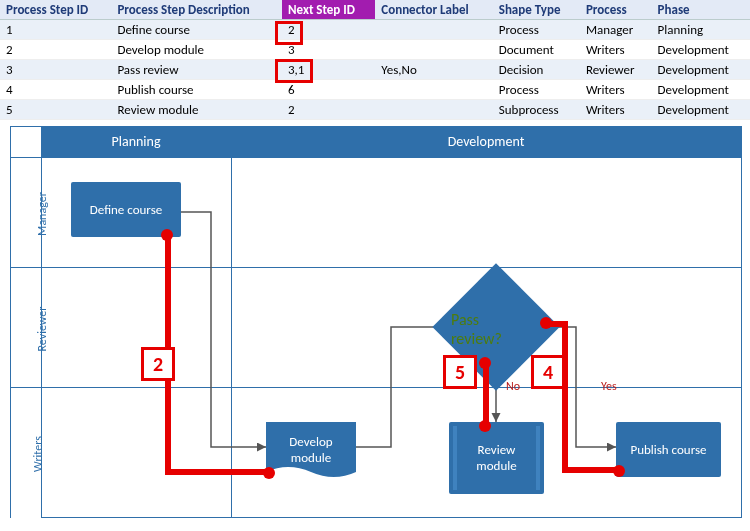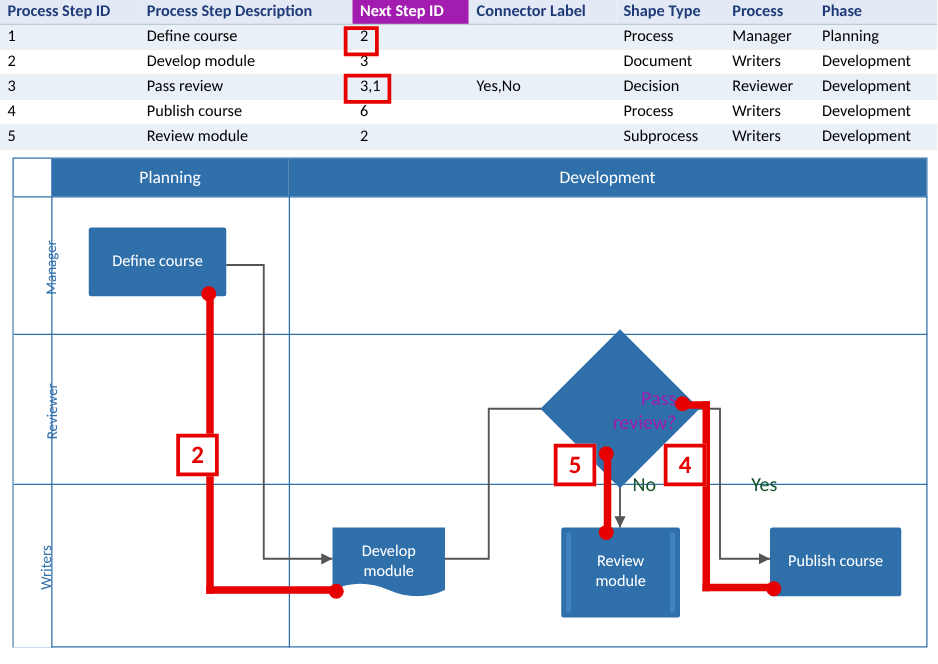--- a/index.html
+++ b/index.html
@@ -16,22 +16,22 @@
   .row-head span { display:block; transform:rotate(-90deg); transform-origin:center; white-space:nowrap; position:absolute; left:50%; top:50%; margin-left:-6px; }
   .lanebox { position:absolute; border-top:1px solid #2f6faa; border-left:1px solid #2f6faa; }
   .shape { position:absolute; background:#2f6faa; color:#fff; font-size:13px; text-align:center; display:flex; align-items:center; justify-content:center; line-height:1.2; }
   .process { border-radius:2px; }
   .subprocess { border-radius:2px; }
   .sub-side { position:absolute; top:4px; bottom:4px; width:4px; background:#3f82bf; }
   .document { position:relative; }
   .doc-wave { position:absolute; left:0; right:0; bottom:-1px; height:12px; }
   .decision { width:90px; height:90px; background:transparent; }
   .decision .dia { width:90px; height:90px; background:#2f6faa; transform:rotate(45deg); }
-  .decision .txt { position:absolute; width:100%; text-align:right; color:#a21caf; }
-  .arrow-label { position:absolute; font-size:16px; color:#14532d; }
+  .decision .txt { position:absolute; width:100%; text-align:left; color:#4d7c0f; }
+  .arrow-label { position:absolute; font-size:12px; color:#b91c1c; }
   .callout-num { position:absolute; border:3px solid #e60000; color:#e60000; font-size:20px; font-weight:700; width:28px; height:28px; display:flex; align-items:center; justify-content:center; background:#fff; }
   .redpath { position:absolute; background:#e60000; }
   .reddot { position:absolute; width:12px; height:12px; background:#e60000; border-radius:50%; }
   svg.connectors { position:absolute; left:0; top:0; pointer-events:none; }
 </style>
 </head>
 <body>
 
 <div class="wrap">
 

